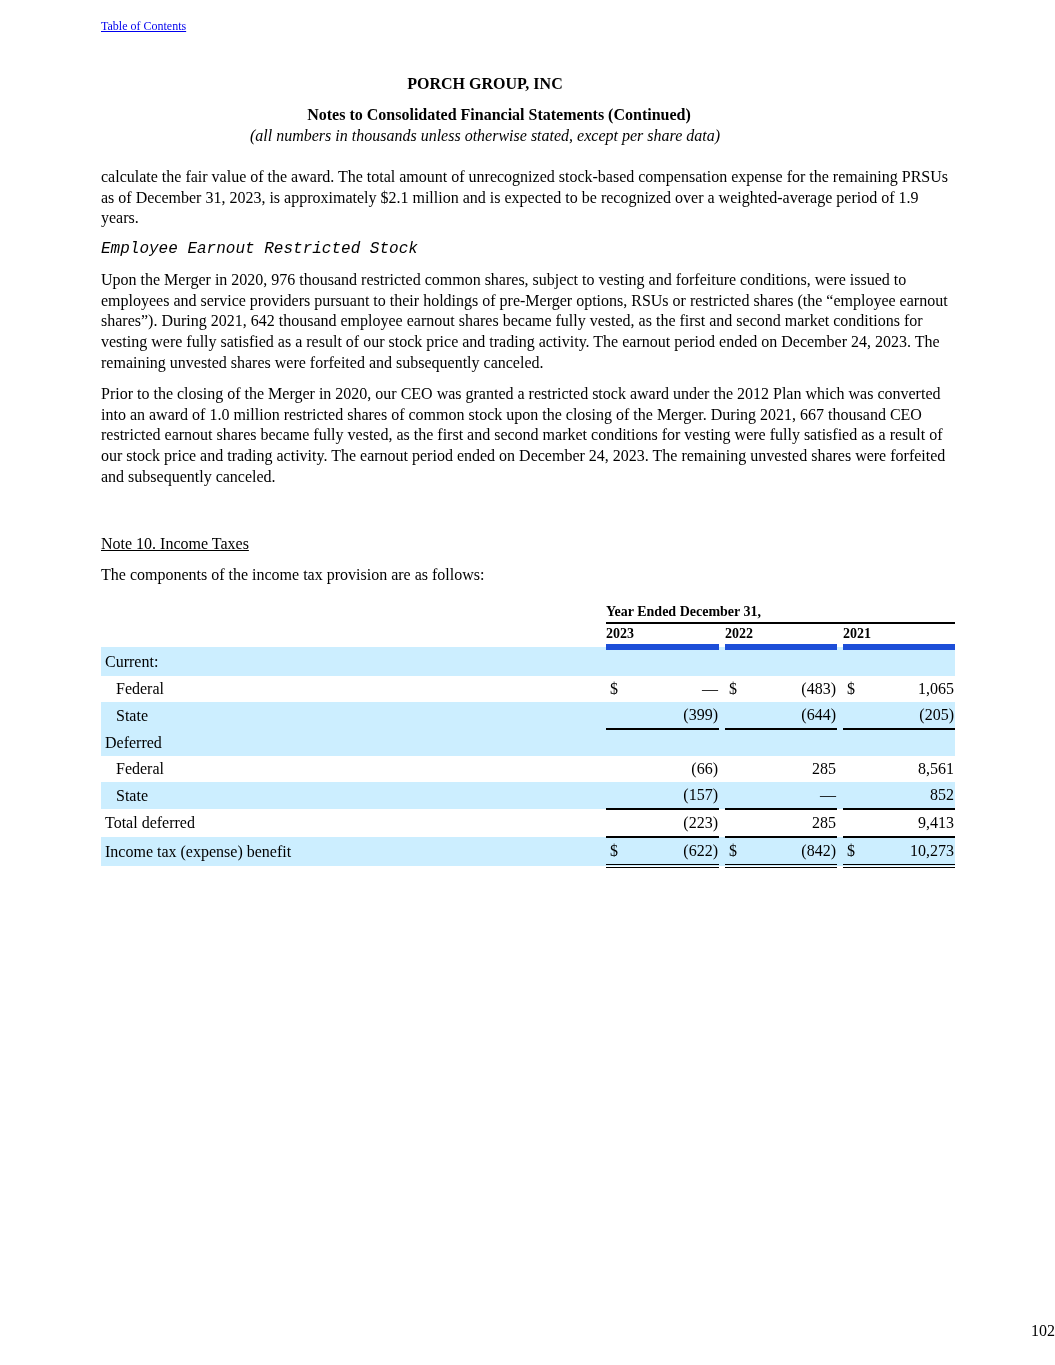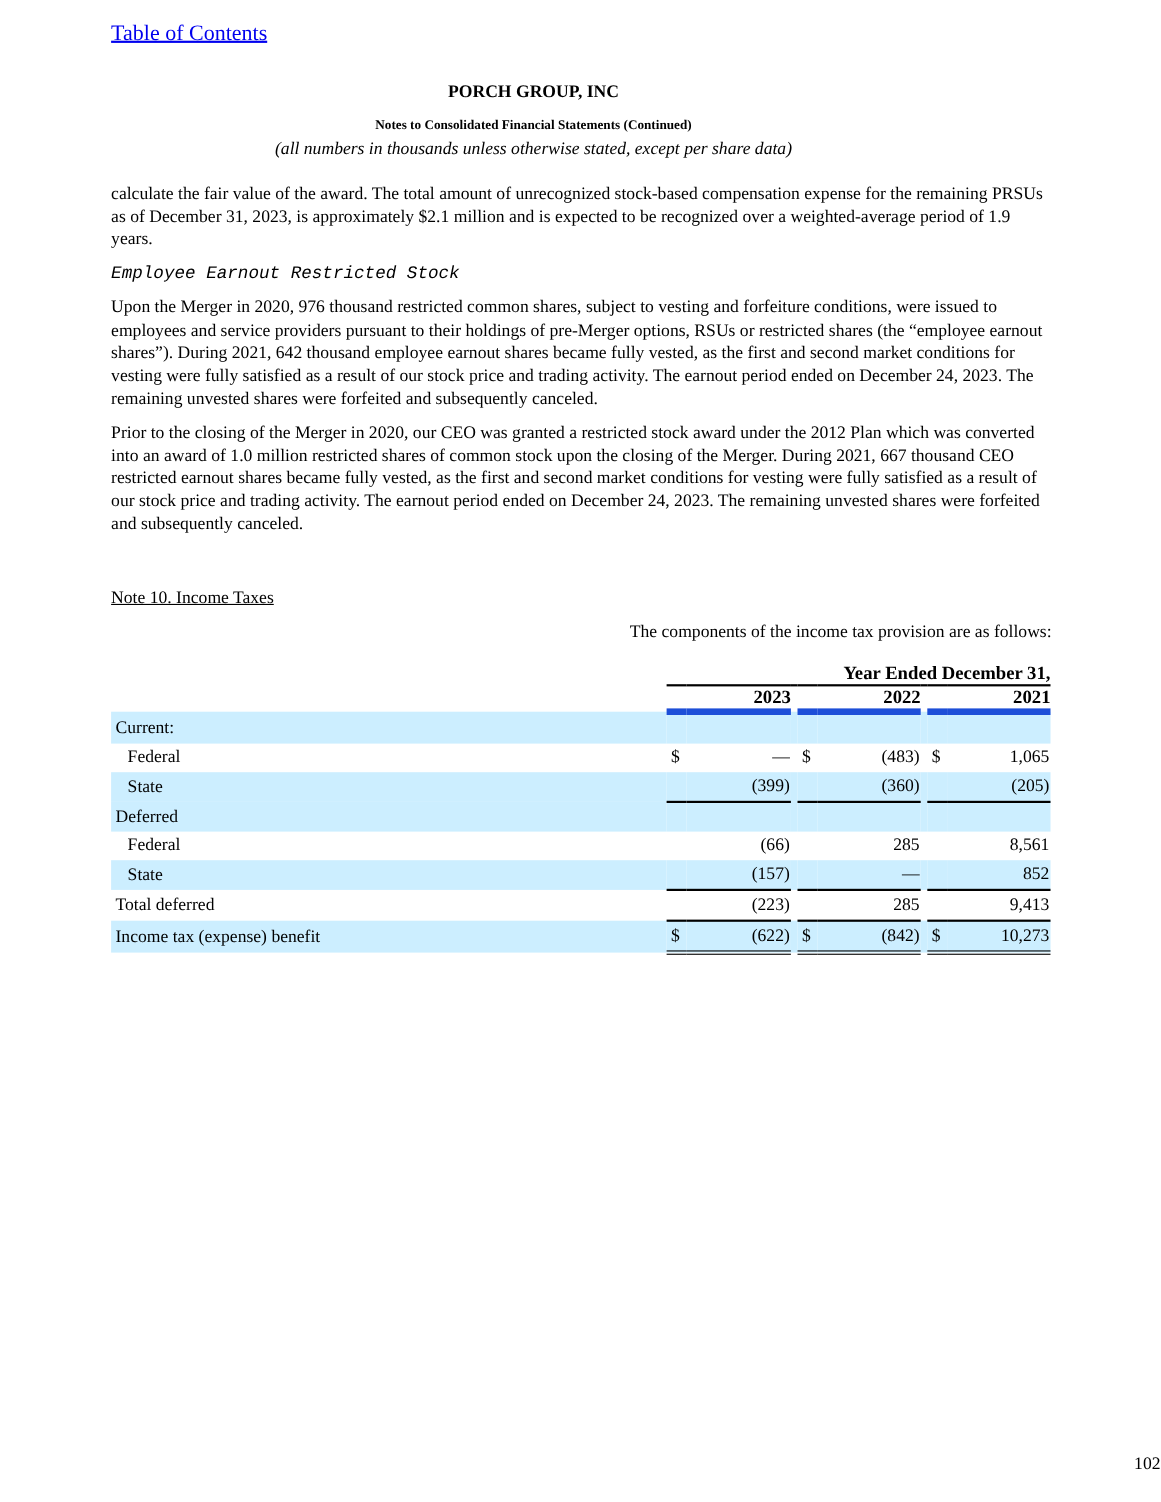--- a/index.html
+++ b/index.html
@@ -3,40 +3,40 @@
 <meta charset="utf-8">
 <style>
   html, body { margin: 0; padding: 0; background: #ffffff; }
   body {
     width: 1055px; height: 1365px; position: relative; overflow: hidden;
     font-family: "Liberation Serif", "DejaVu Serif", serif;
     color: #000; font-size: 16px;
   }
   .toc-link {
     position: absolute; left: 101px; top: 19px;
-    color: #0000ee; text-decoration: underline; font-size: 20px;
+    color: #0000ee; text-decoration: underline; font-size: 12px;
     cursor: pointer;
   }
   .header { position: absolute; left: 0; width: 970px; text-align: center; }
   .company { top: 75px; font-weight: bold; font-size: 16px; }
-  .notes-title { top: 106px; font-weight: bold; font-size: 12px; }
+  .notes-title { top: 106px; font-weight: bold; font-size: 16px; margin-left: 14px; }
   .notes-sub { top: 127px; font-style: italic; font-size: 16px; }
 
   .body-text { position: absolute; left: 101px; width: 855px; line-height: 20.7px; font-size: 16px; }
   .p1 { top: 167px; }
   .sub-head { top: 239px; font-style: italic; font-family: Liberation Mono, monospace; }
   .p2 { top: 270px; }
   .p3 { top: 384px; }
   .note-head { top: 534px; font-weight: normal; text-decoration: underline; }
-  .intro { top: 565px; text-align: right; }
+  .intro { top: 565px; }
 
   .table-wrap { position: absolute; left: 101px; top: 602px; width: 854px; }
   table { border-collapse: collapse; width: 854px; font-size: 16px; }
   td { padding: 0; height: 26px; vertical-align: middle; }
-  .hdr-row td { height: 20px; font-weight: bold; font-size: 17px; text-align: right; }
+  .hdr-row td { height: 20px; font-weight: bold; font-size: 14px; text-align: left; }
   .hdr-top td.span { border-bottom: 2px solid #000; }
   .hdr-years td.yr { border-bottom: 6px solid #1d4ed8; }
   .shade td { background: #cceeff; }
   .shade td.gap { background: #cceeff; }
   td.label { padding-left: 4px; white-space: nowrap; }
   td.label.ind { padding-left: 15px; }
   td.cur { width: 14px; padding-left: 4px; text-align: left; }
   td.num { text-align: right; padding-right: 1px; }
   td.gap { width: 6px; }
   td.ul { border-bottom: 2px solid #000; }
@@ -109,21 +109,21 @@
       <td class="cur">$</td>
       <td class="num">1,065</td>
     </tr>
 
     <tr class="shade">
       <td class="label ind">State</td>
       <td class="cur ul"></td>
       <td class="num ul">(399)</td>
       <td class="gap"></td>
       <td class="cur ul"></td>
-      <td class="num ul">(360)</td>
+      <td class="num ul">(644)</td>
       <td class="gap"></td>
       <td class="cur ul"></td>
       <td class="num ul">(205)</td>
     </tr>
 
 
     <tr class="shade">
       <td class="label">Deferred</td>
       <td class="cur"></td>
           <td class="num"></td>

